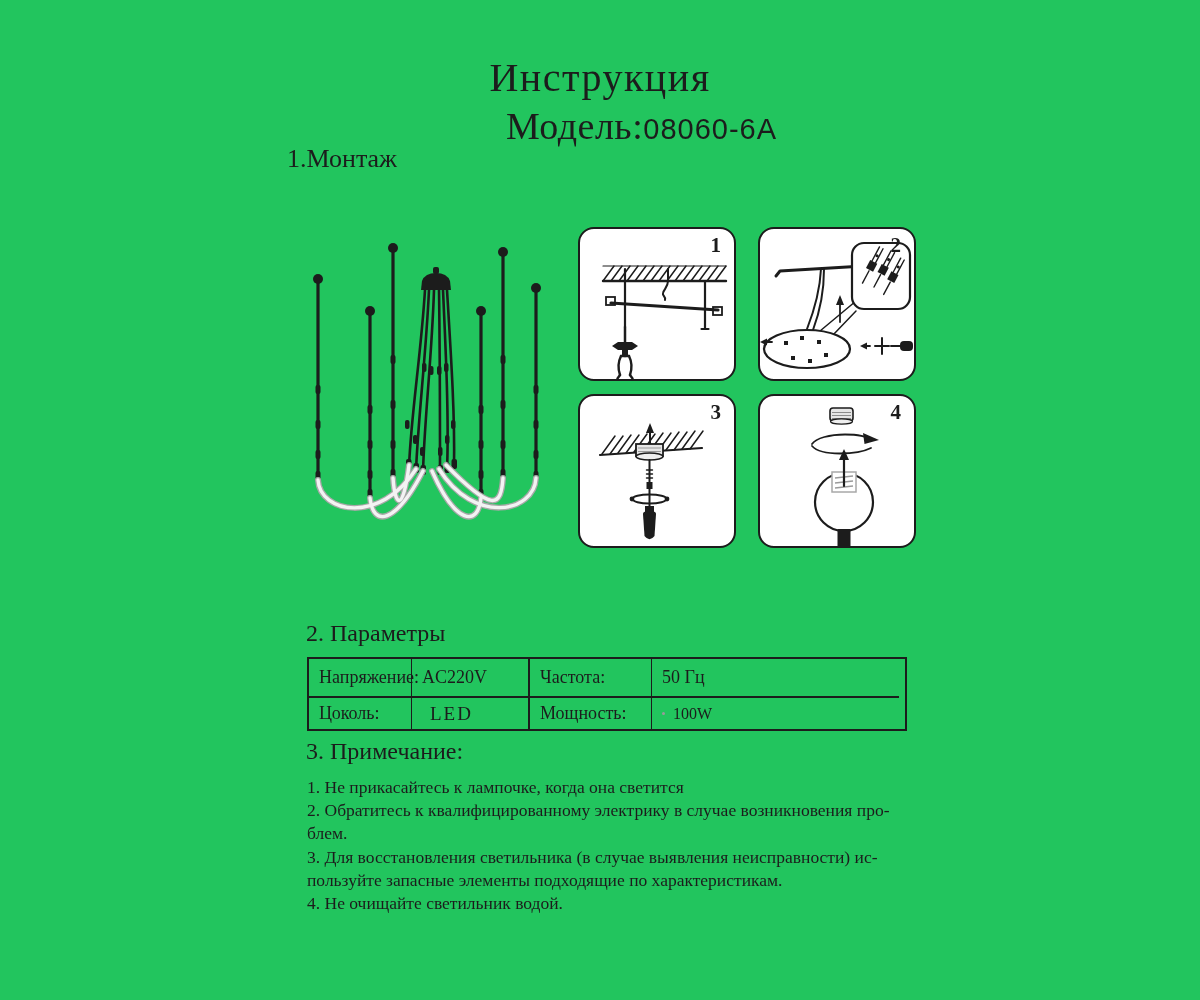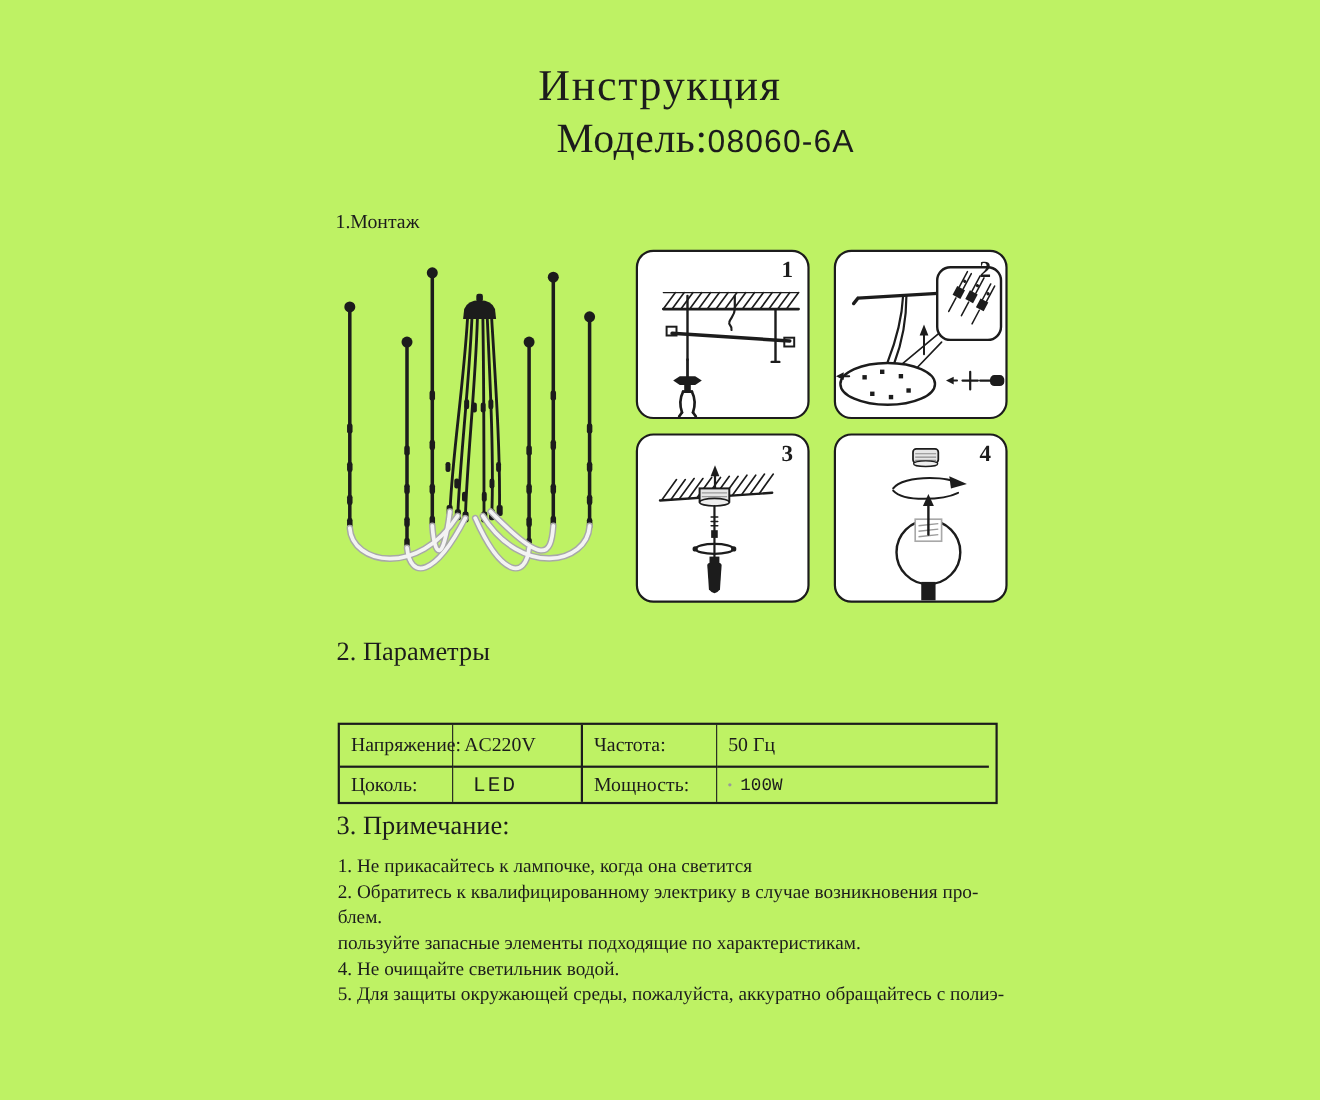--- a/index.html
+++ b/index.html
@@ -1,25 +1,25 @@
 <!DOCTYPE html>
 <html><head>
 <meta charset="utf-8">
 <style>
   html,body{margin:0;padding:0;background:#ffffff;}
-  .sheet{position:relative;width:1200px;height:1000px;background:#bef264;color:#1c1c1c;
+  .sheet{position:relative;width:1200px;height:1000px;background:#22c55e;color:#1c1c1c;
          font-family:"Liberation Serif","DejaVu Serif",serif;overflow:hidden;}
   .abs{position:absolute;}
   .doc-title{top:54px;left:0;width:1200px;text-align:center;font-size:40px;letter-spacing:1.5px;}
   .model-line{top:104px;left:0;width:1248px;text-align:center;display:block;}
   .model-label{font-size:38px;letter-spacing:.5px;margin-left:35px;}
   .model-value{font-family:"Liberation Sans","DejaVu Sans",sans-serif;font-size:29px;letter-spacing:1px;}
-  .h-montage{top:144px;left:305px;font-size:18px;margin-top:47px;}
+  .h-montage{top:144px;left:287px;font-size:26px;}
   .h-section{font-size:24px;}
-  .h-params{top:580px;left:306px;}
+  .h-params{top:620px;left:306px;}
   .h-notes{top:738px;left:306px;}
 
   
   .chandelier{top:235px;left:295px;}
 
   
   .step-box{width:154px;height:150px;border:2.5px solid #1c1c1c;border-radius:16px;background:#fff;}
   .step-1{top:227px;left:578px;}
   .step-2{top:227px;left:758px;}
   .step-3{top:394px;left:578px;}
@@ -28,21 +28,21 @@
   .step-box svg{position:absolute;left:0;top:0;}
 
   
   .ptable{top:657px;left:307px;width:596px;border:2.2px solid #1c1c1c;
           display:grid;grid-template-columns:103px 118px 122px 247px;grid-template-rows:39px 31px;}
   .pcell{display:flex;align-items:center;padding-left:10px;font-size:18px;
          border-right:1.5px solid #1c1c1c;box-sizing:border-box;white-space:nowrap;}
   .pcell.thick{border-right:2.5px solid #1c1c1c;}
   .pcell.last{border-right:none;}
   .pcell.r1{border-bottom:2px solid #1c1c1c;}
-  .val-sans{font-family:Liberation Mono, monospace;}
+  .val-sans{font-family:Liberation Serif, serif;}
   .led{font-size:19px;letter-spacing:2px;padding-left:18px;}
   .watt{font-size:16px;}
   .speck{display:inline-block;width:3px;height:3px;background:#9a9a9a;border-radius:50%;
          margin-right:8px;vertical-align:middle;}
 
   
   .notes{top:776px;left:307px;width:620px;font-size:17.5px;line-height:23.2px;}
   .ink-line{stroke:#1c1c1c;fill:none;stroke-linecap:round;}
 </style>
 </head>
@@ -278,18 +278,18 @@
         <span>100W</span>
       </div>
   </div>
 
   <div class="abs h-section h-notes">3. Примечание:</div>
 
   <div class="abs notes">
     <div>1. Не прикасайтесь к лампочке, когда она светится</div>
     <div>2. Обратитесь к квалифицированному электрику в случае возникновения про-</div>
     <div>блем.</div>
+    <div>3. Для восстановления светильника (в случае  выявления неисправности) ис-</div>
     <div>пользуйте запасные элементы подходящие по характеристикам.</div>
     <div>4. Не очищайте  светильник водой.</div>
-    <div>5. Для защиты окружающей среды, пожалуйста, аккуратно обращайтесь с полиэ-</div>
   </div>
 
 </div>
 
 </body></html>

